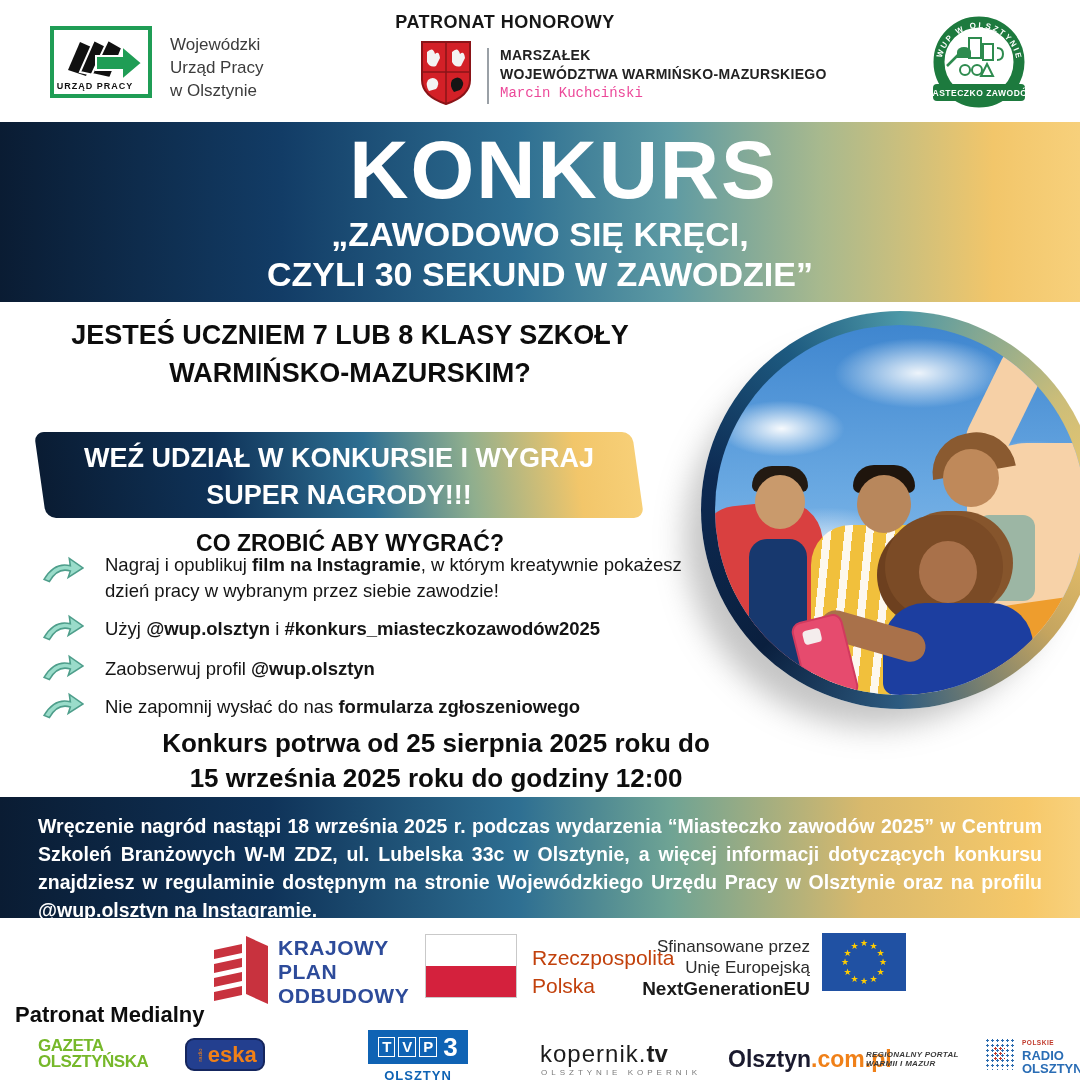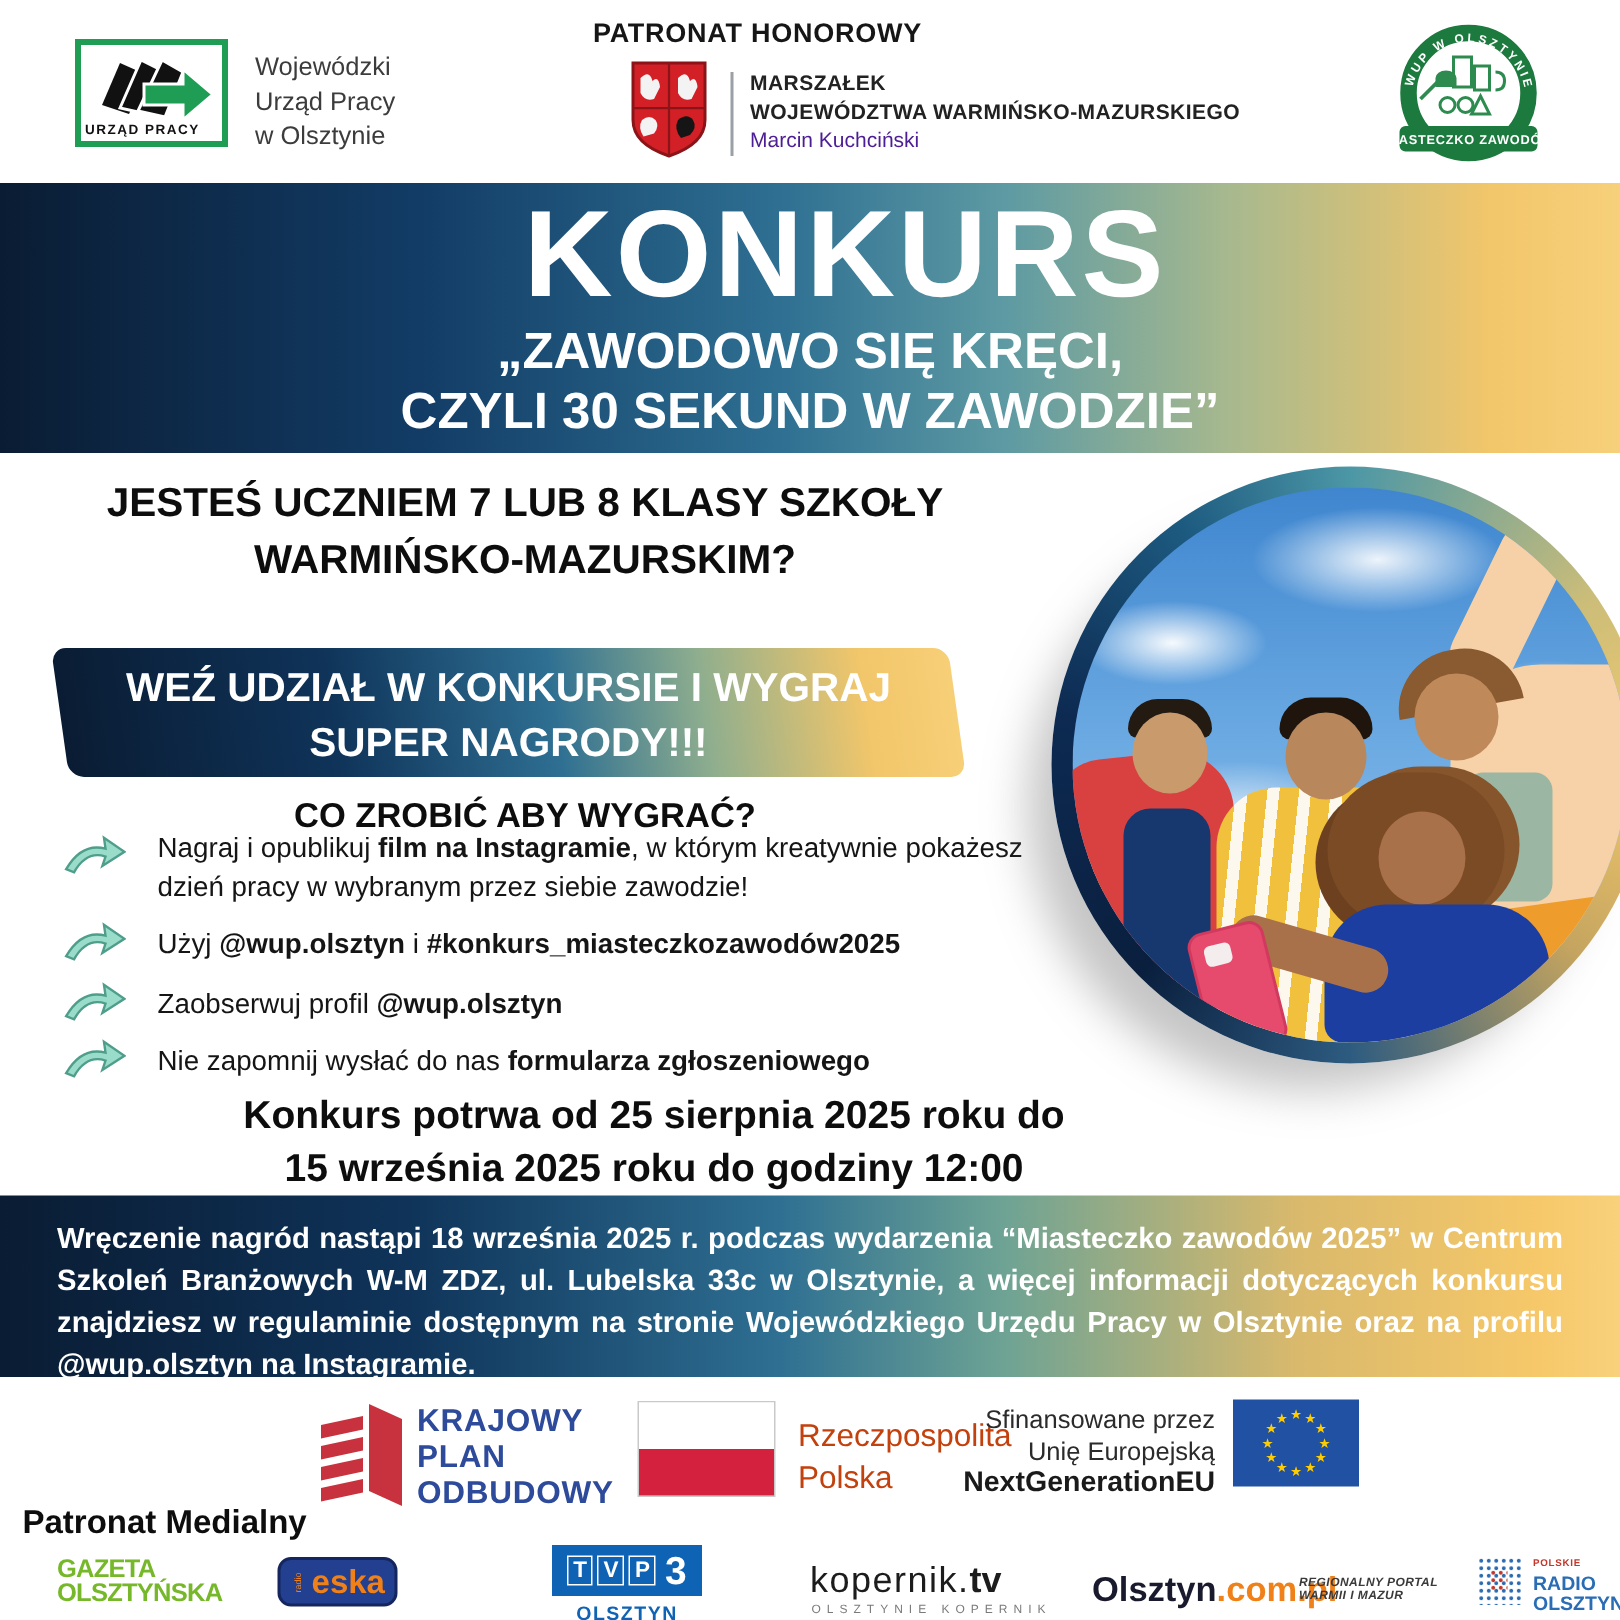--- a/index.html
+++ b/index.html
@@ -6,21 +6,21 @@
   *{box-sizing:border-box;}
   .poster{position:relative;width:1080px;height:1080px;background:#ffffff;overflow:hidden;
     font-family:"Liberation Sans","DejaVu Sans",sans-serif;color:#111;}
   .abs{position:absolute;}
 
   
   .org-name{left:170px;top:33px;font-size:17px;line-height:23px;color:#3c3c3c;}
   .patronat-title{left:0;top:12px;width:1010px;text-align:center;font-size:18px;font-weight:800;color:#161616;letter-spacing:.5px;}
   .marszalek{left:500px;top:46px;font-size:14px;line-height:19px;color:#222;}
   .marszalek .b{font-weight:800;letter-spacing:.3px;}
-  .marszalek .n{color:#4c1d95;}
+  .marszalek .n{color:#ec4899;font-family:Liberation Mono, monospace;}
   .crest-divider{left:487px;top:48px;width:2px;height:56px;background:#9aa0a6;}
 
   
   .title-band{left:0;top:122px;width:1080px;height:180px;
     background:linear-gradient(90deg,#0a1c33 0%,#123c66 26%,#2e6f92 48%,#5d9aa3 62%,#a8b98e 76%,#f2c66a 92%,#f7d07b 100%);}
   .title-main{left:0;top:126px;width:1080px;text-align:center;font-size:82px;line-height:88px;font-weight:800;color:#fff;letter-spacing:2px;padding-left:47px;}
   .title-sub1{left:0;top:214px;width:1080px;text-align:center;font-size:34px;line-height:40px;font-weight:700;color:#fff;}
   .title-sub2{left:0;top:254px;width:1080px;text-align:center;font-size:34px;line-height:40px;font-weight:700;color:#fff;}
 
   

